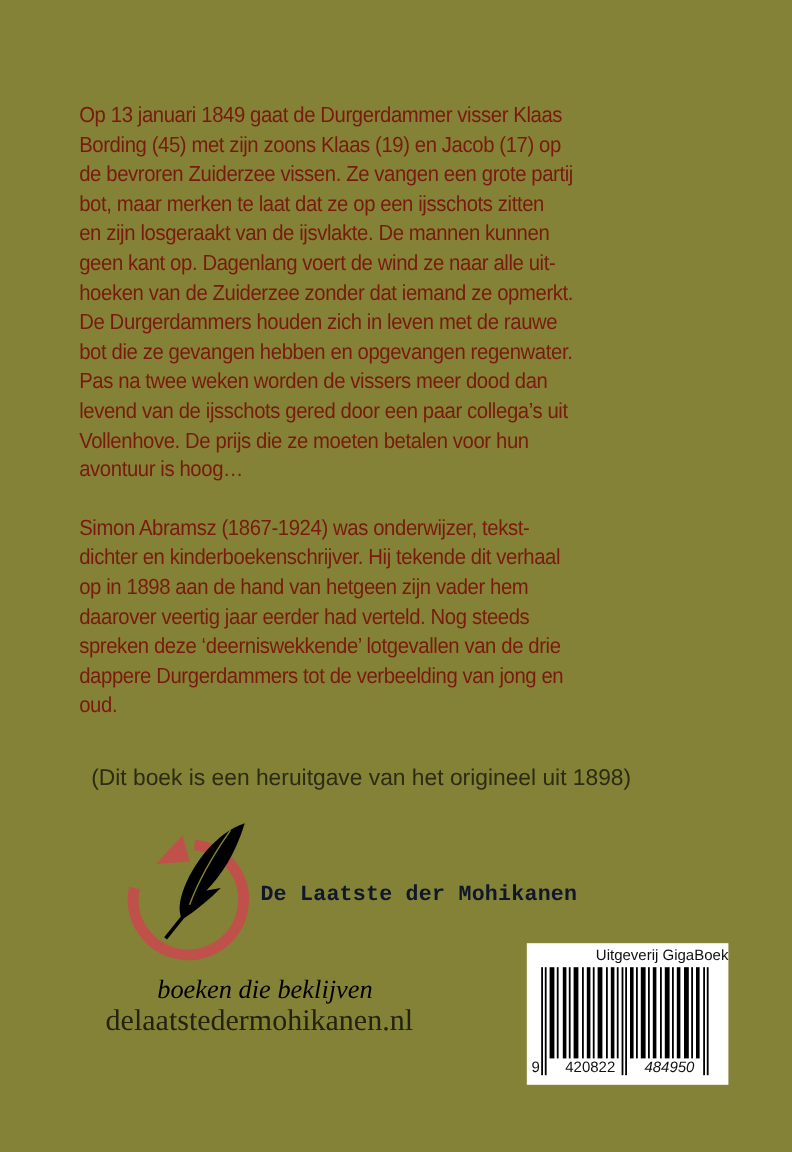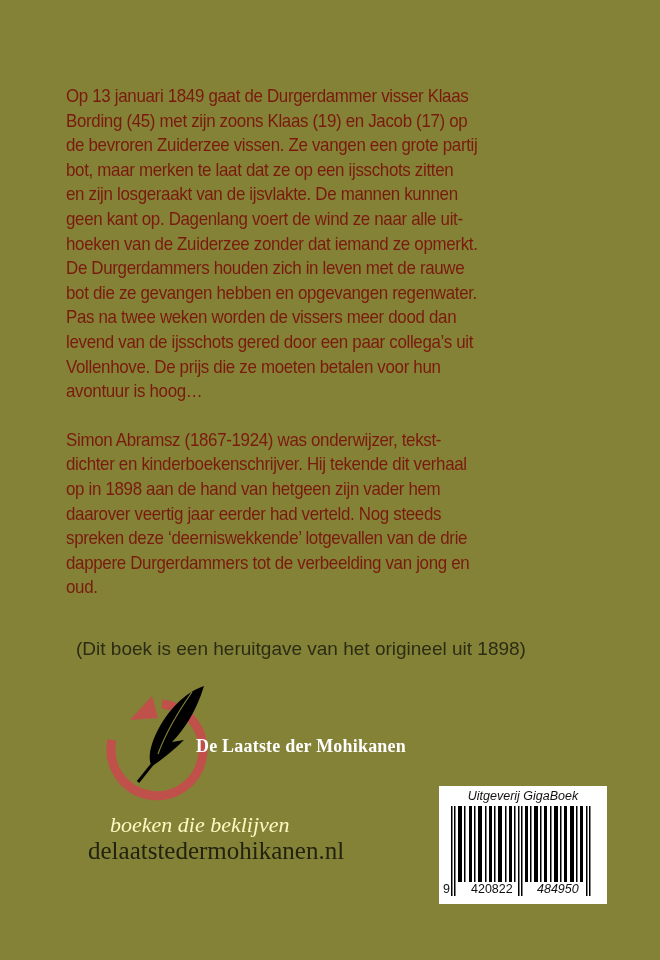--- a/index.html
+++ b/index.html
@@ -21,42 +21,42 @@
   .blurb .para2 { margin-top:24px; }
   .note {
     position:absolute; left:76px; top:611px;
     font-family:Liberation Sans, sans-serif;
     font-size:19px; color:#2c2c14; white-space:nowrap;margin-top:27px;
   }
   .logo {
     position:absolute; left:100px; top:682px; width:120px; height:125px;
   }
   .publisher {
-    position:absolute; left:196px; top:736px;
-    font-family:Liberation Serif, serif; font-weight:bold;
-    font-size:18px; color:#ffffff; white-space:nowrap;
+    position:absolute; left:217px; top:736px;
+    font-family:Liberation Mono, monospace; font-weight:bold;
+    font-size:18px; color:#0f172a; white-space:nowrap;
     letter-spacing:0.2px;
   }
   .tagline {
-    position:absolute; left:110px; top:812px;
+    position:absolute; left:131px; top:812px;
     font-family:"Liberation Serif", serif; font-style:italic;
-    font-size:22px; color:#fef9c3; white-space:nowrap;
+    font-size:22px; color:#000000; white-space:nowrap;
   }
   .website {
     position:absolute; left:88px; top:837px;
     font-family:"Liberation Serif", serif;
     font-size:25px; color:#22220f; white-space:nowrap;text-align:center;
   }
   .barcode {
     position:absolute; left:439px; top:786px; width:168px; height:118px;
     background:#ffffff;
   }
   .barcode .pub {
-    position:absolute; left:0; top:3px; width:100%; text-align:center;
-    font-family:"Liberation Sans", sans-serif; font-size:12.5px; color:#111;font-style:italic;
+    position:absolute; left:0; top:3px; width:100%; text-align:right;
+    font-family:"Liberation Sans", sans-serif; font-size:12.5px; color:#111;
   }
   .barcode svg { position:absolute; left:0; top:0; }
   .barcode .digits {
     position:absolute; top:96px;
     font-family:"Liberation Sans", sans-serif; font-size:12.5px; color:#111;
   }
 </style>
 </head>
 <body>
 

